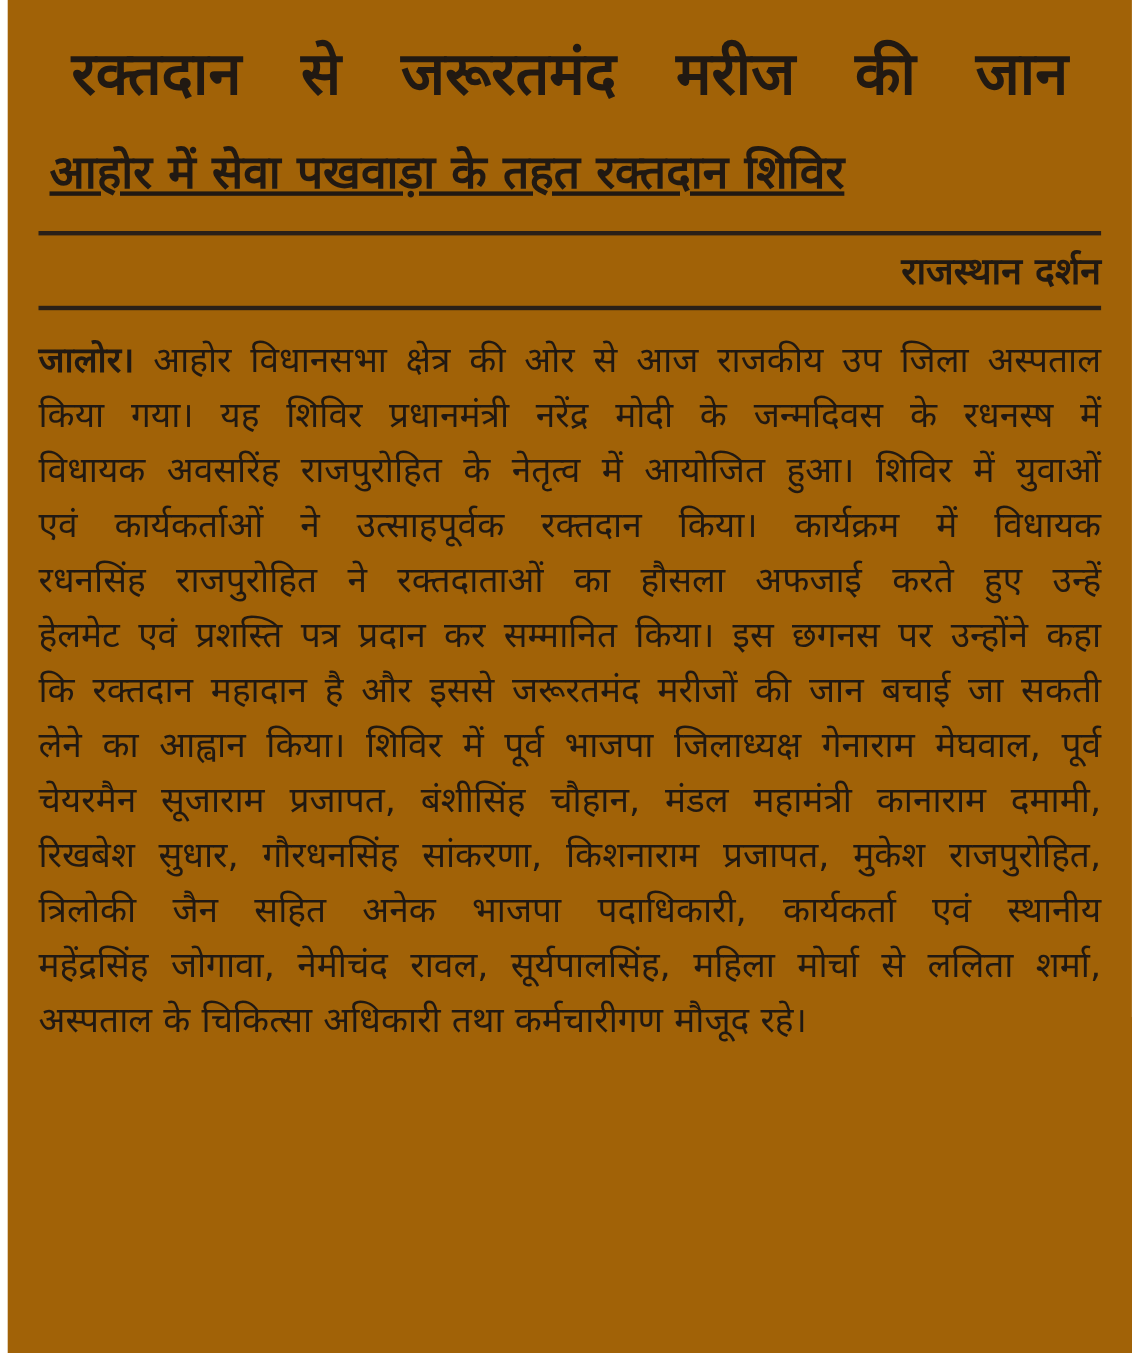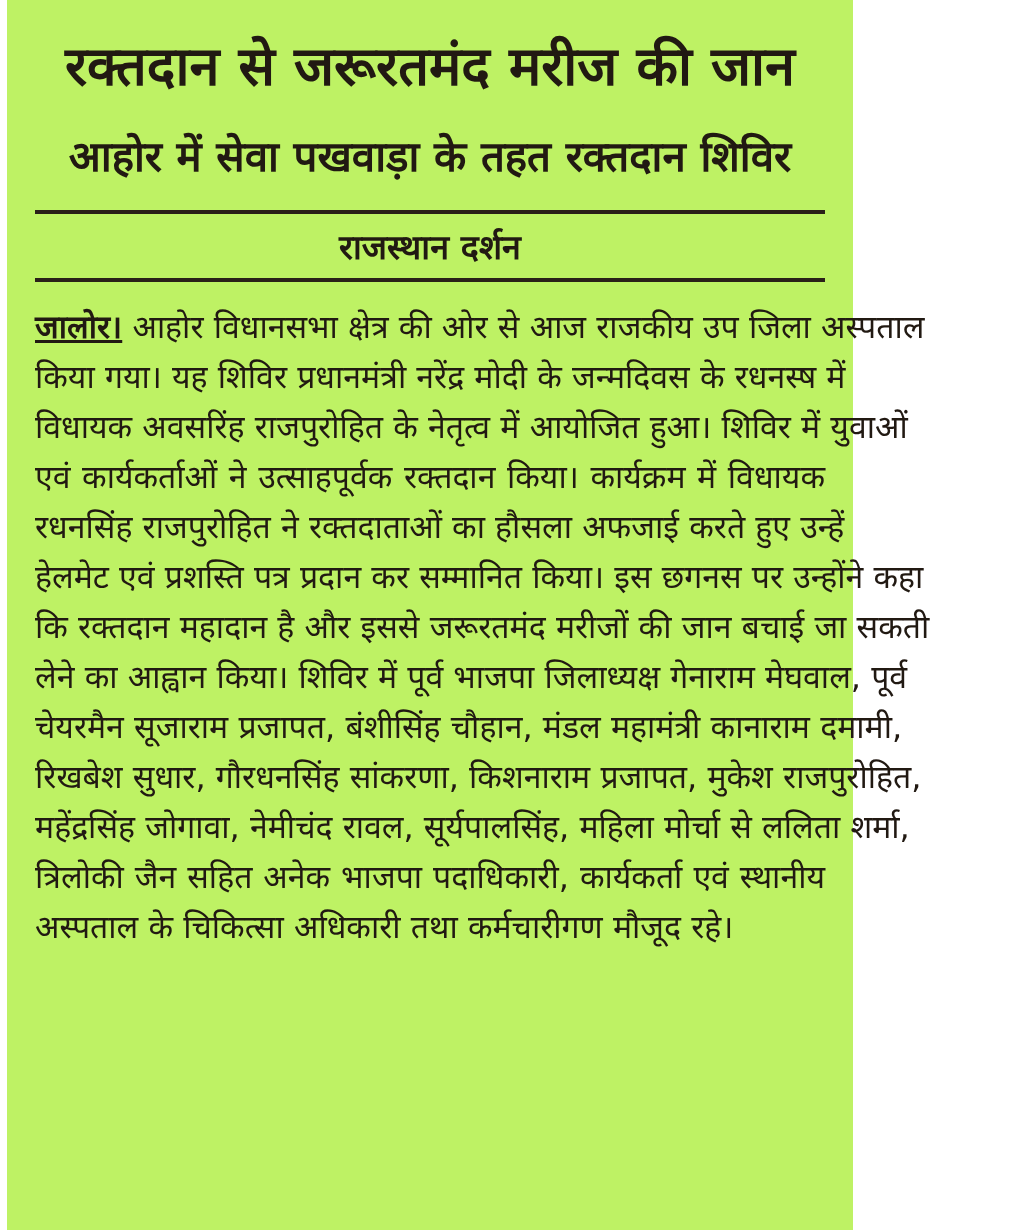--- a/index.html
+++ b/index.html
@@ -9,59 +9,60 @@
   }
   body {
     width: 1029px;
     height: 1230px;
     overflow: hidden;
     font-family: "DejaVu Sans", "Liberation Sans", sans-serif;
   }
   .clipping {
     box-sizing: border-box;
     margin-left: 7px;
-    width: 846px;
+    width: 1022px;
     height: 1230px;
-    background: #bef264;
+    background: #a16207;
     color: #211912;
     padding: 26px 28px 10px 28px;
   }
   .headline {
     margin: 6px 30px 0 30px;
     font-size: 54px;
     line-height: 70px;
     font-weight: 700;
     letter-spacing: 0px;
     text-align: justify;
     text-align-last: justify;
   }
   .headline .hl-line {
     display: block;
   }
   .subheadline {
     margin: 26px 10px 0 10px;
     font-size: 42px;
     line-height: 58px;
     font-weight: 600;
-    text-align: center;
+    text-align: left;
+    text-decoration: underline;
   }
   .subheadline .shl-line {
     display: block;
   }
   .rule {
     border: 0;
     border-top: 4px solid #2a2018;
     margin: 24px 0 0 0;
   }
   .section-title {
     margin: 12px 0 10px 0;
     font-size: 34px;
     line-height: 42px;
     font-weight: 700;
-    text-align: center;
+    text-align: right;
   }
   .rule-2 {
     border: 0;
     border-top: 4px solid #2a2018;
     margin: 0;
   }
   .article-body {
     margin-top: 20px;
     font-size: 32px;
     line-height: 50px;
@@ -69,21 +70,20 @@
   .body-line {
     text-align: justify;
     text-align-last: justify;
     white-space: nowrap;
   }
   .body-line.last {
     text-align-last: left;
   }
   .dateline {
     font-weight: 700;
-    text-decoration: underline;
   }
 </style>
 </head>
 <body>
 
 <div class="clipping">
 
   <h1 class="headline">
     <span class="hl-line">रक्तदान से जरूरतमंद मरीज की जान</span>
   </h1>
@@ -102,18 +102,18 @@
     <div class="body-line"><span class="dateline">जालोर।</span> <span>आहोर विधानसभा क्षेत्र की ओर से आज राजकीय उप जिला अस्पताल</span></div>
     <div class="body-line">किया गया। यह शिविर प्रधानमंत्री नरेंद्र मोदी के जन्मदिवस के रधनस्ष में</div>
     <div class="body-line">विधायक अवसरिंह राजपुरोहित के नेतृत्व में आयोजित हुआ। शिविर में युवाओं</div>
     <div class="body-line">एवं कार्यकर्ताओं ने उत्साहपूर्वक रक्तदान किया। कार्यक्रम में विधायक</div>
     <div class="body-line">रधनसिंह राजपुरोहित ने रक्तदाताओं का हौसला अफजाई करते हुए उन्हें</div>
     <div class="body-line">हेलमेट एवं प्रशस्ति पत्र प्रदान कर सम्मानित किया। इस छगनस पर उन्होंने कहा</div>
     <div class="body-line">कि रक्तदान महादान है और इससे जरूरतमंद मरीजों की जान बचाई जा सकती</div>
     <div class="body-line">लेने का आह्वान किया। शिविर में पूर्व भाजपा जिलाध्यक्ष गेनाराम मेघवाल, पूर्व</div>
     <div class="body-line">चेयरमैन सूजाराम प्रजापत, बंशीसिंह चौहान, मंडल महामंत्री कानाराम दमामी,</div>
     <div class="body-line">रिखबेश सुधार, गौरधनसिंह सांकरणा, किशनाराम प्रजापत, मुकेश राजपुरोहित,</div>
+    <div class="body-line">त्रिलोकी जैन सहित अनेक भाजपा पदाधिकारी, कार्यकर्ता एवं स्थानीय</div>
     <div class="body-line">महेंद्रसिंह जोगावा, नेमीचंद रावल, सूर्यपालसिंह, महिला मोर्चा से ललिता शर्मा,</div>
-    <div class="body-line">त्रिलोकी जैन सहित अनेक भाजपा पदाधिकारी, कार्यकर्ता एवं स्थानीय</div>
     <div class="body-line last">अस्पताल के चिकित्सा अधिकारी तथा कर्मचारीगण मौजूद रहे।</div>
   </div>
 
 </div>
 
 </body></html>

